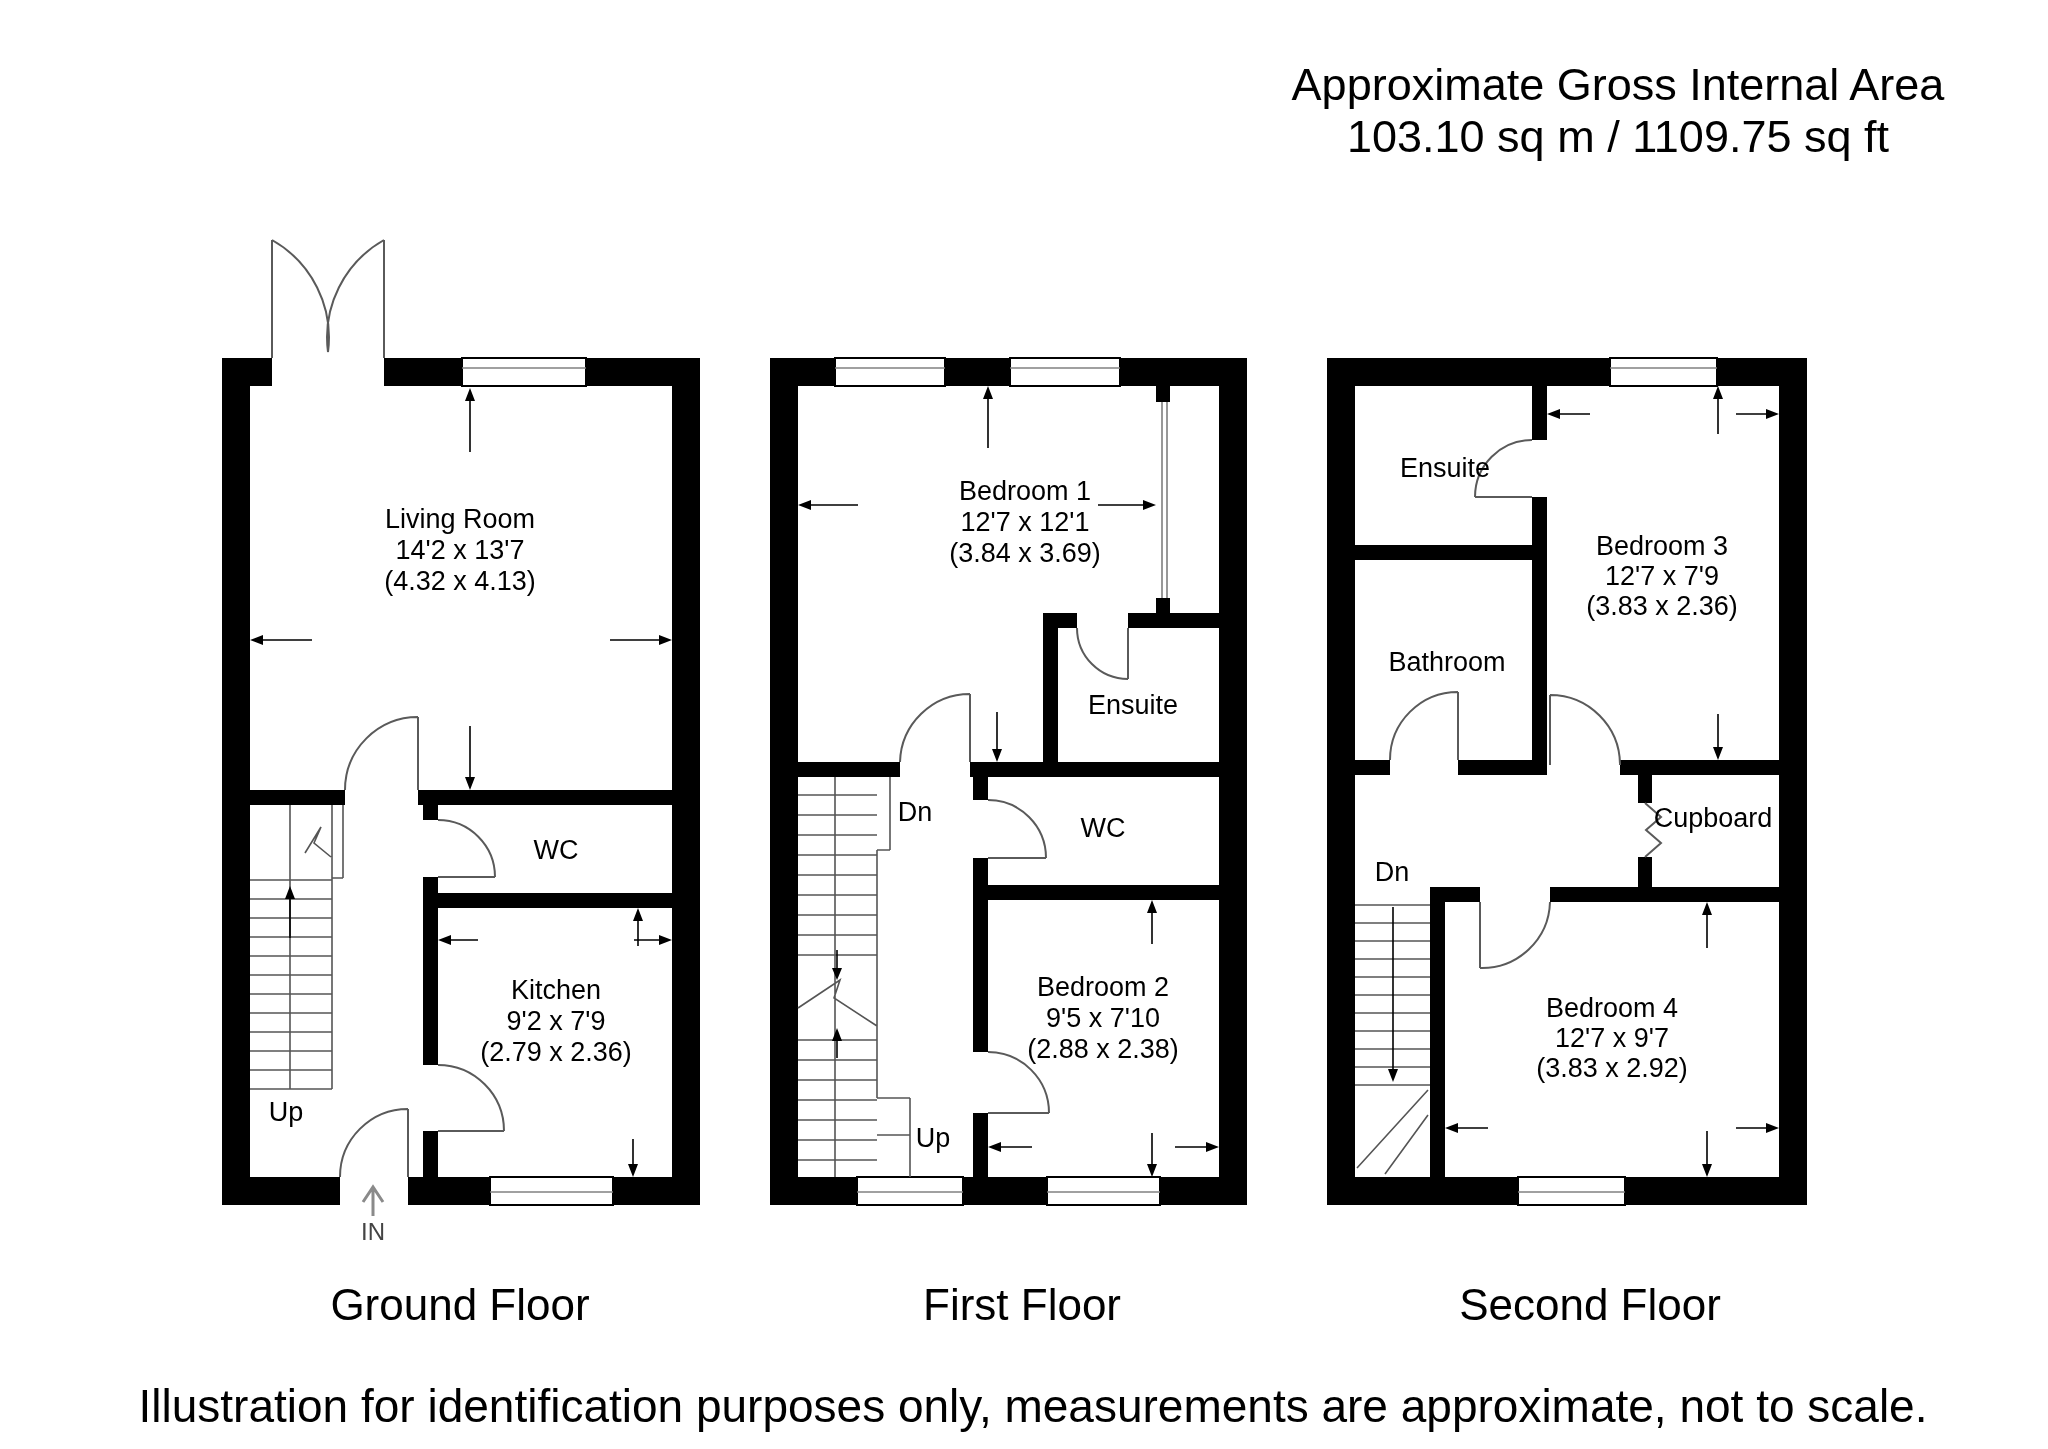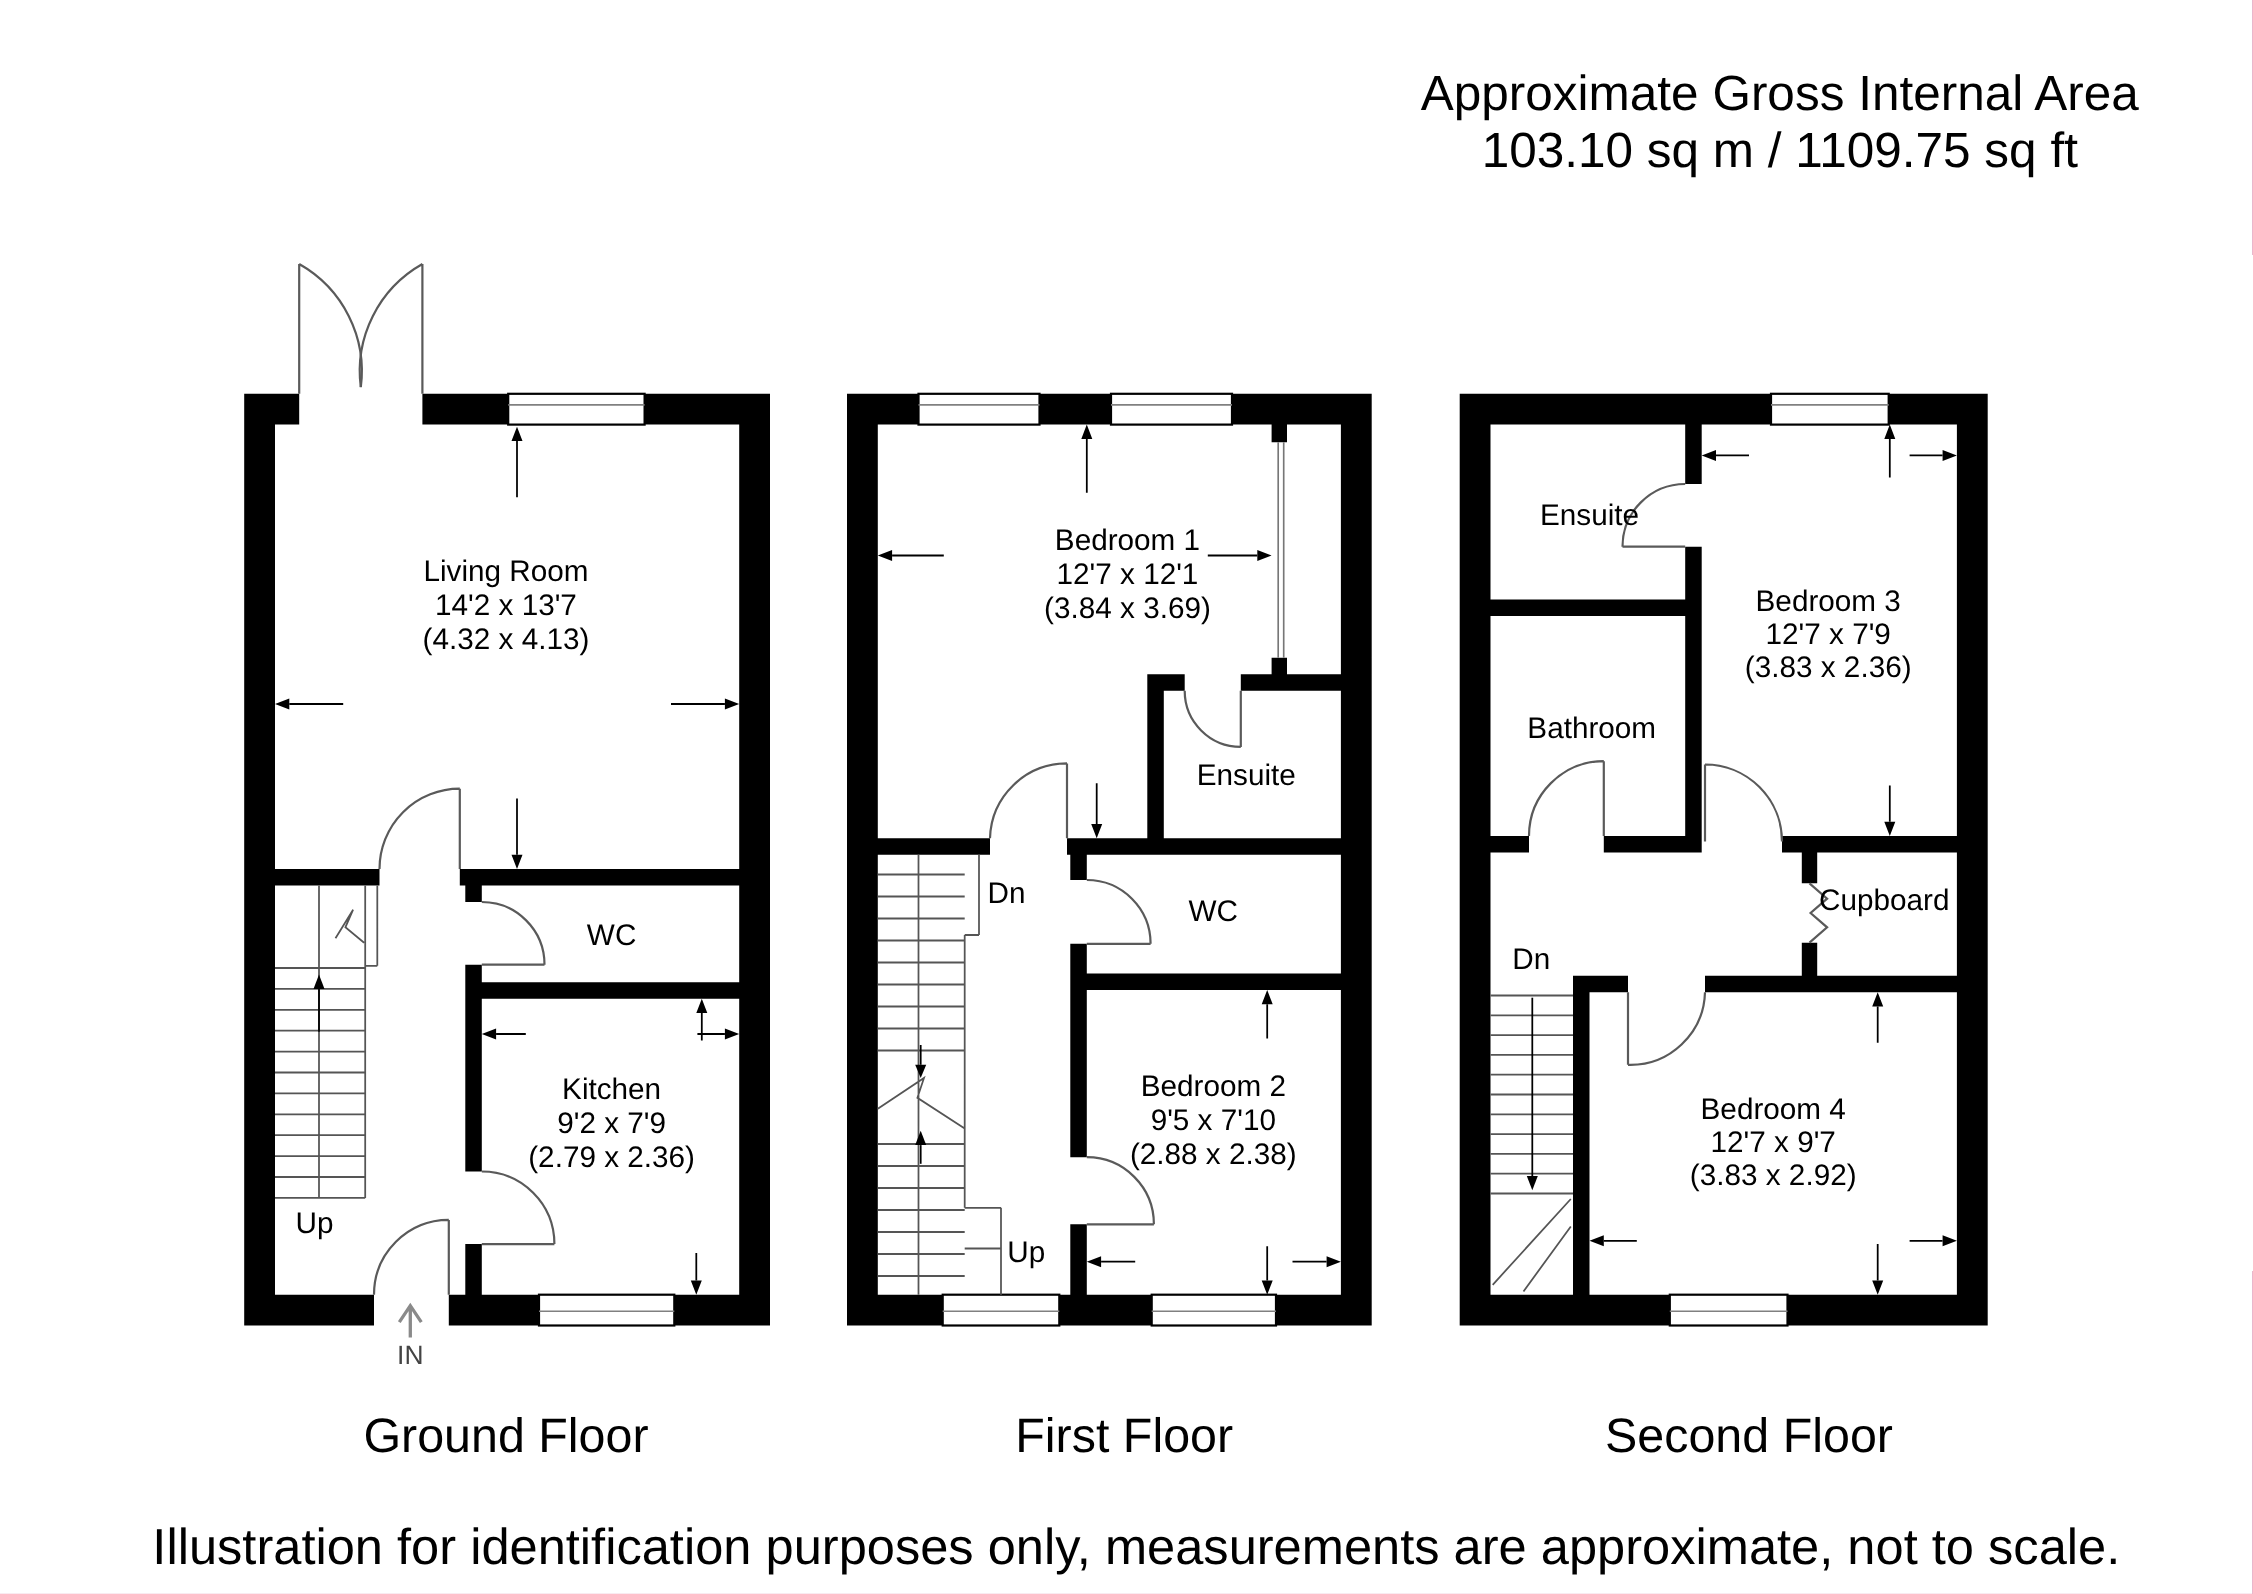--- a/index.html
+++ b/index.html
@@ -1,16 +1,16 @@
 <!DOCTYPE html>
 <html><head>
 <meta charset="utf-8">
 <style>
   html,body{margin:0;padding:0;background:#ffffff;}
-  .page{position:relative;width:2048px;height:1449px;background:#be185d;overflow:hidden;}
+  .page{position:relative;width:2048px;height:1449px;background:#fde047;overflow:hidden;}
   svg{position:absolute;left:0;top:0;}
   text{font-family:"Liberation Sans","DejaVu Sans",sans-serif;fill:#000;text-anchor:middle;}
   .t-hdr{font-size:45px;}
   .t-title{font-size:44px;}
   .t-disc{font-size:46px;}
   .t-room{font-size:27px;}
   .t-in{font-size:24px;fill:#444;}
   .walls{stroke:none;}
   .doors{fill:none;stroke-width:2;}
   .stairs{fill:none;stroke:#555;stroke-width:1.6;}

